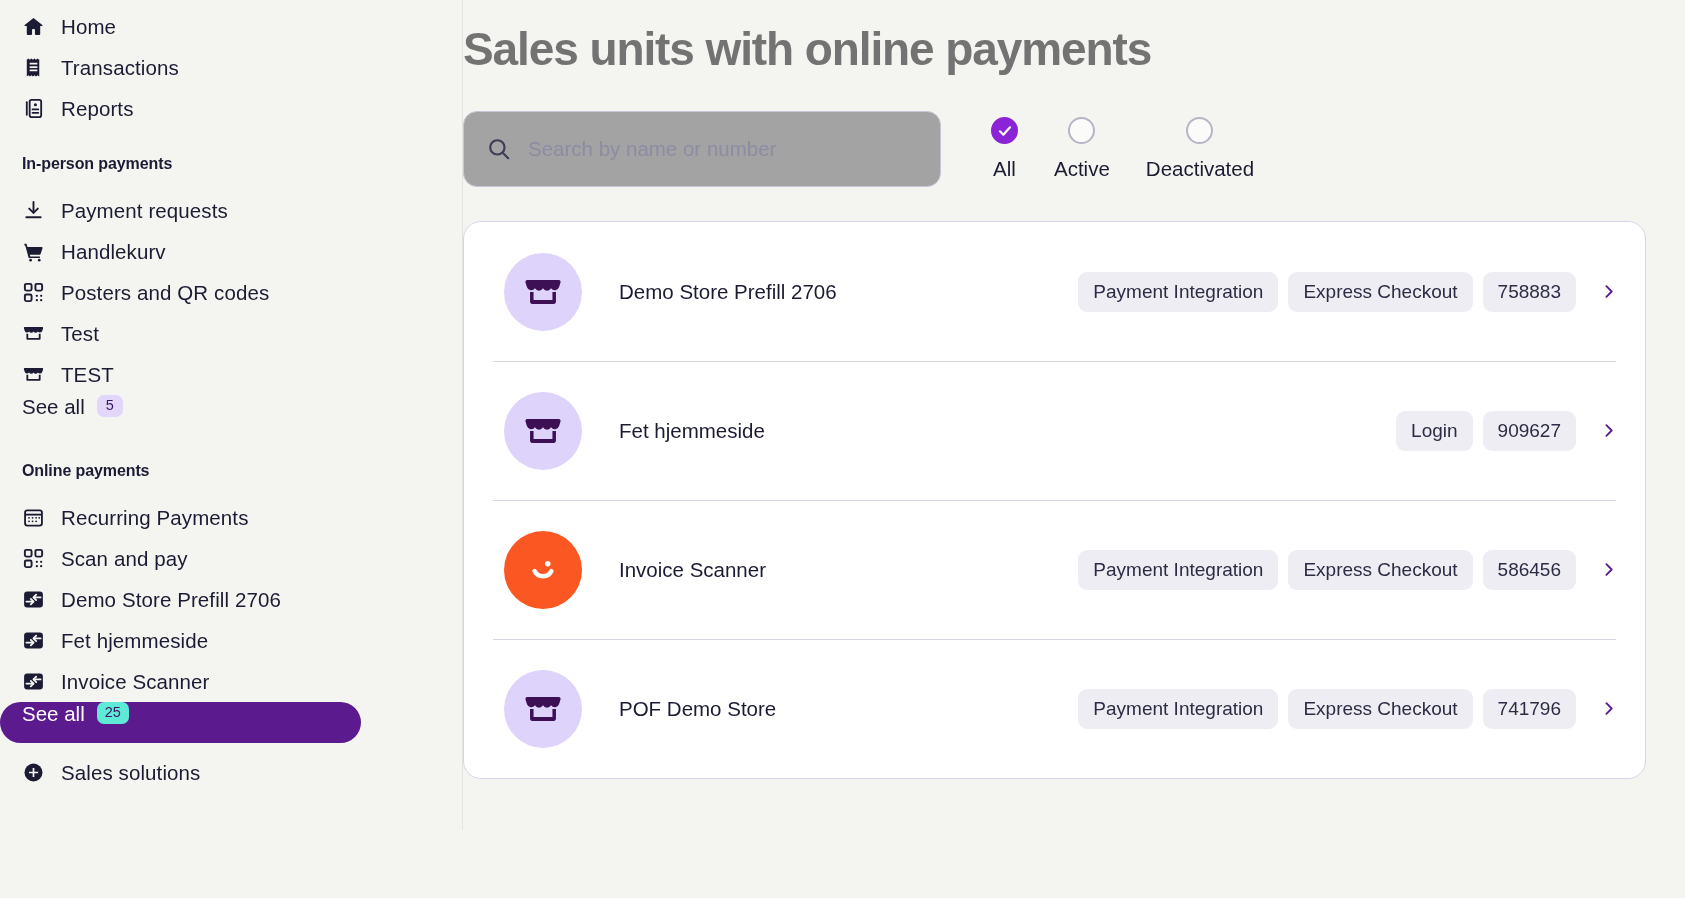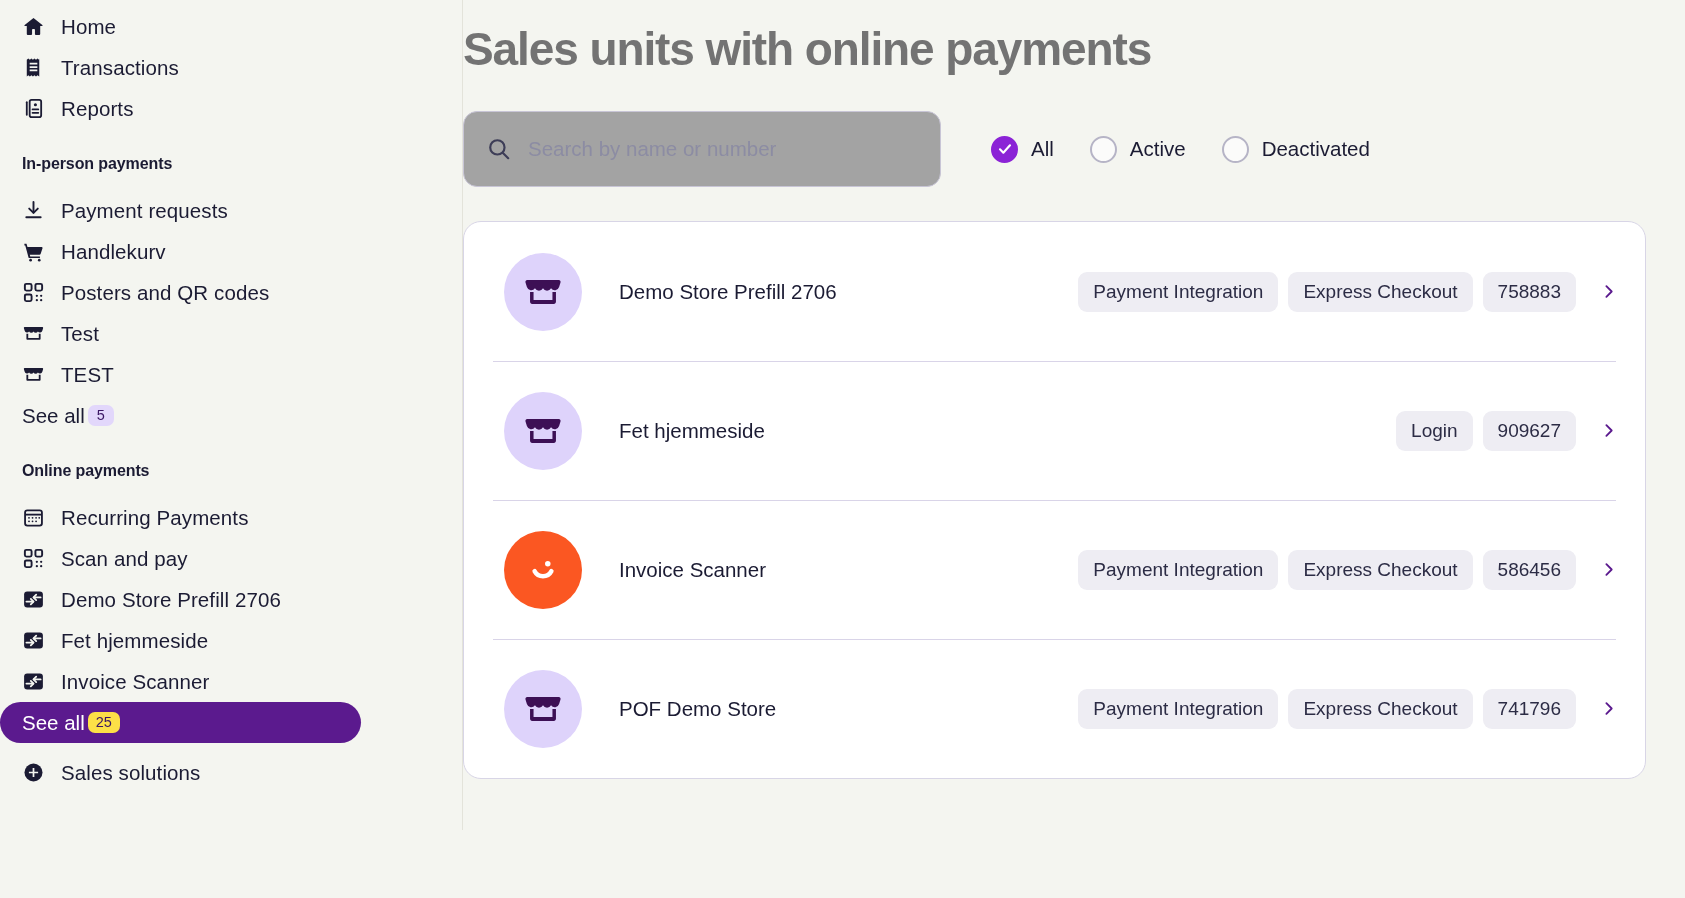--- a/index.html
+++ b/index.html
@@ -42,21 +42,21 @@
   .section-title {
     font-size: 16px;
     font-weight: bold;
     padding: 0 22px;
     margin-top: 26px;
     margin-bottom: 17px;
     color: #1b1b33;
     letter-spacing: -0.1px;
   }
   .seeall {
-    display: flex; align-items: center; gap: 3px;
+    display: flex; align-items: flex-start; gap: 12px;
     height: 41px;
     padding: 0 22px;
     border-radius: 24px;
     font-size: 20.5px;
     cursor: pointer;
     width: 100%;
   }
   .seeall.active {
     background: #5b1a8e;
     color: #ffffff;
@@ -65,21 +65,21 @@
   .count-badge {
     background: #e2d7fb;
     color: #3b1764;
     border-radius: 7px;
     font-size: 14.5px;
     padding: 3px 8px 4px;
     line-height: 1;
     min-width: 26px;
     text-align: center;
   }
-  .seeall.active .count-badge { background: #fde047; color: #3b1764; }
+  .seeall.active .count-badge { background: #5eead4; color: #3b1764; }
   .gap-sm { height: 9px; }
 
   
   .main {
     flex: 1 1 auto;
     padding: 0 0 0 0;
     overflow: hidden;
     position: relative;
   }
   .page-title {
@@ -109,21 +109,21 @@
   .search-input {
     border: none; outline: none; background: transparent;
     font-family: "Liberation Sans", sans-serif;
     font-size: 20.5px;
     color: #1b1b33;
     width: 100%;
   }
   .search-input::placeholder { color: #8c8ca3; }
 
   .radio-group { display: flex; align-items: center; gap: 36px; }
-  .radio-opt { display: flex; align-items: center; gap: 13px; cursor: pointer; }
+  .radio-opt { display: flex; align-items: center; gap: 13px; cursor: pointer; flex-direction: column; }
   .radio-mark {
     width: 27px; height: 27px; border-radius: 50%;
     border: 2px solid #b6b4c6;
     background: #fbfbfa;
     display: flex; align-items: center; justify-content: center;
     flex: 0 0 27px;
   }
   .radio-mark.checked {
     background: #8b23d6;
     border-color: #8b23d6;

